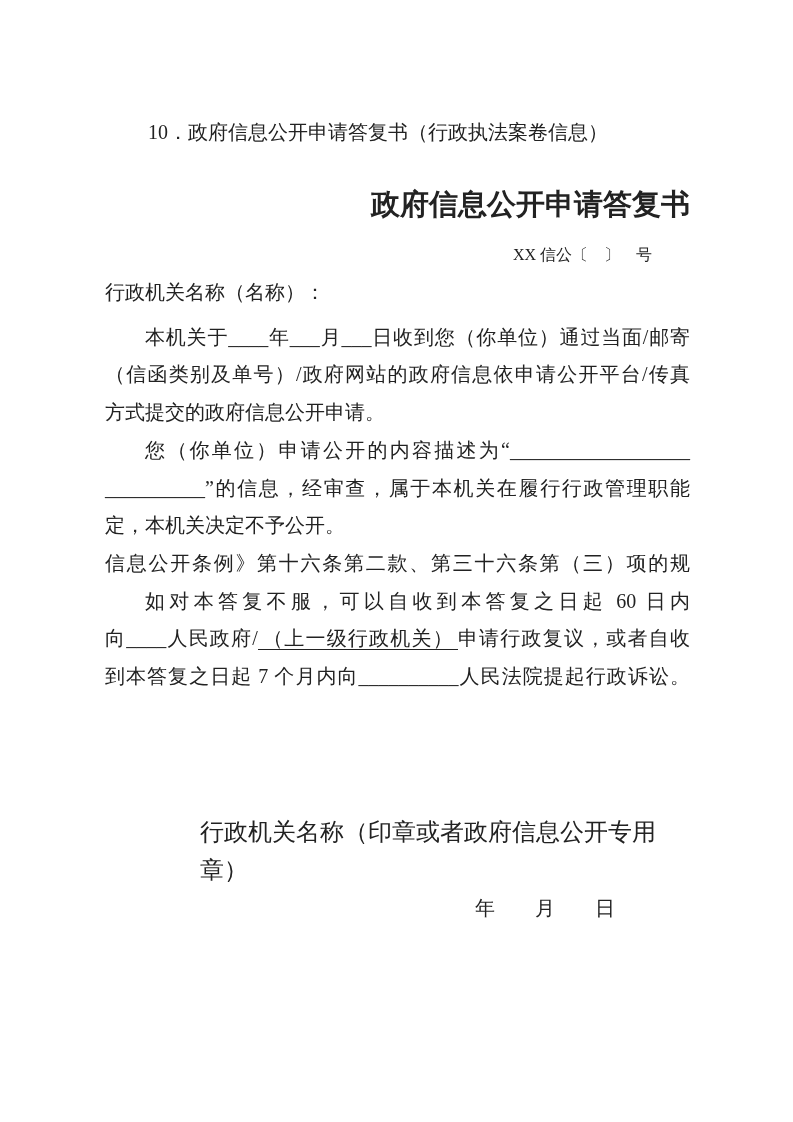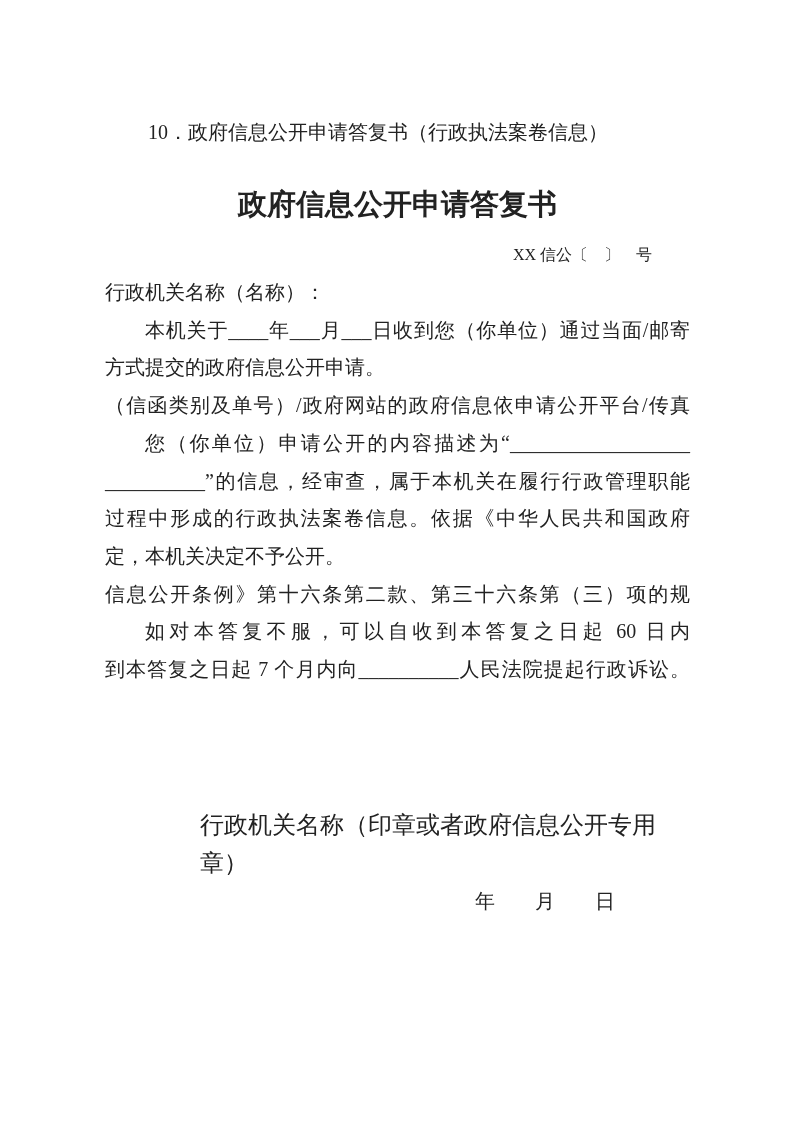--- a/index.html
+++ b/index.html
@@ -21,21 +21,21 @@
   .item-heading {
     font-size: 20px;
     line-height: 30px;
     margin-left: 43px;
     text-align: left;
   }
   .doc-title {
     font-size: 29px;
     line-height: 40px;
     font-weight: 700;
-    text-align: center;
+    text-align: right;
     margin-top: 37px;
   }
   .doc-number {
     font-size: 16px;
     line-height: 38px;
     text-align: right;
     padding-right: 38px;
     margin-top: 12px;
     white-space: pre-wrap;
   }
@@ -46,20 +46,21 @@
     text-align-last: justify;
     word-break: break-all;
   }
   .line.left {
     text-align-last: left;
   }
   .line.ind {
     text-indent: 40px;
   }
   .p-start {
+    margin-top: 7px;
   }
   .u {
     border-bottom: 1px solid currentColor;
     padding: 0 4px;
   }
   .sig-agency {
     font-size: 24px;
     line-height: 38px;
     margin: 117px 0 0 95px;
     text-align: left;
@@ -79,29 +80,29 @@
 
   <div class="item-heading">10．政府信息公开申请答复书（行政执法案卷信息）</div>
 
   <div class="doc-title">政府信息公开申请答复书</div>
 
   <div class="doc-number">XX 信公〔　〕　号</div>
 
   <div class="line left">行政机关名称（名称）：</div>
 
   <div class="line ind p-start">本机关于____年___月___日收到您（你单位）通过当面/邮寄</div>
+  <div class="line">（信函类别及单号）/政府网站的政府信息依申请公开平台/传真</div>
   <div class="line left">方式提交的政府信息公开申请。</div>
-  <div class="line">（信函类别及单号）/政府网站的政府信息依申请公开平台/传真</div>
 
   <div class="line ind">您（你单位）申请公开的内容描述为“__________________</div>
   <div class="line">__________”的信息，经审查，属于本机关在履行行政管理职能</div>
-  <div class="line">过程中形成的行政执法案卷信息。依据《中华人民共和国政府</div>
   <div class="line left">定，本机关决定不予公开。</div>
   <div class="line">信息公开条例》第十六条第二款、第三十六条第（三）项的规</div>
 
   <div class="line ind">如对本答复不服，可以自收到本答复之日起 60 日内</div>
+  <div class="line"><span>向____人民政府/</span><span class="u">（上一级行政机关）</span><span>申请行政复议，或者自收</span></div>
   <div class="line">到本答复之日起 7 个月内向__________人民法院提起行政诉讼。</div>
 
   <div class="sig-agency">行政机关名称（印章或者政府信息公开专用章）</div>
 
   <div class="sig-date">年　　月　　日</div>
 
 </div>
 
 </body></html>

